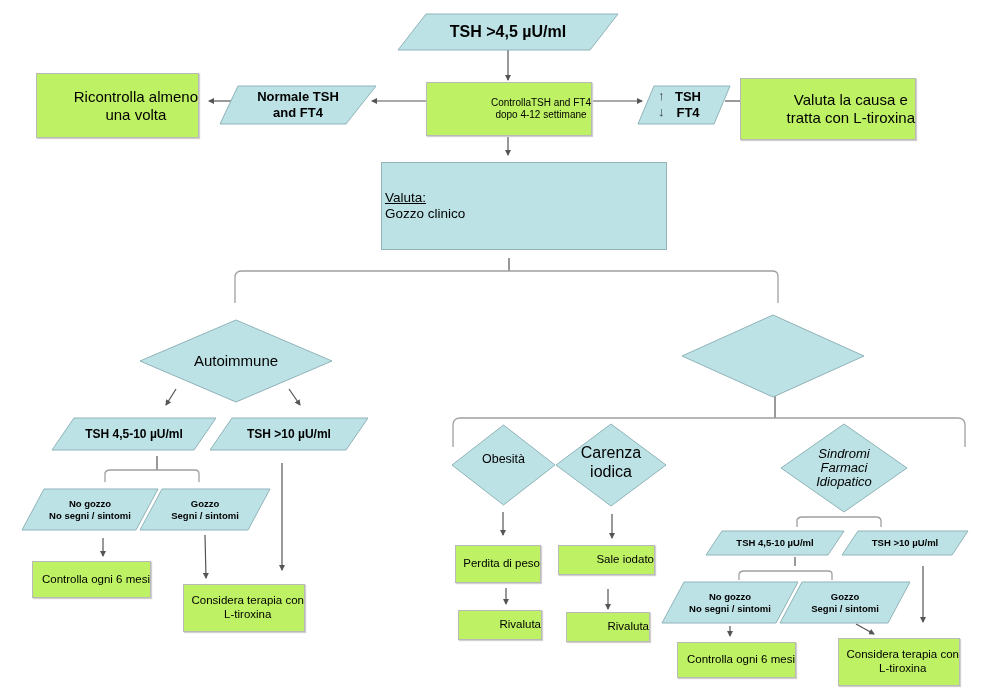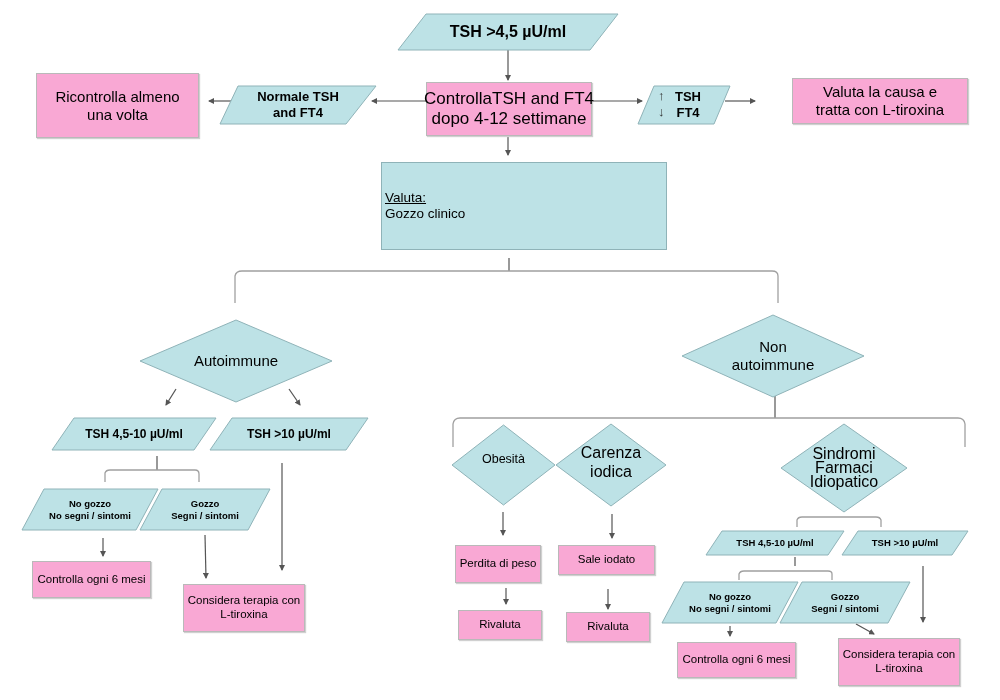--- a/index.html
+++ b/index.html
@@ -1,21 +1,21 @@
 <!DOCTYPE html>
 <html><head>
 <meta charset="utf-8">
 <style>
   html, body { margin:0; padding:0; background:#ffffff; }
   body { width:1000px; height:700px; position:relative; overflow:hidden; font-family:"Liberation Sans", sans-serif; color:#000; }
   svg#lines { position:absolute; left:0; top:0; width:1000px; height:700px; }
   .shape { position:absolute; display:flex; align-items:center; justify-content:center; text-align:center; box-sizing:border-box; }
   .shape svg.bg { position:absolute; left:0; top:0; width:100%; height:100%; overflow:visible; }
   .shape .txt { position:relative; z-index:1; line-height:1.2; }
-  .box { background:#f9a8d4; border:1.5px solid #b9b9b9; box-shadow:1px 1px 1px #d0d0d0; }
+  .box { background:#bef264; border:1.5px solid #b9b9b9; box-shadow:1px 1px 1px #d0d0d0;justify-content:flex-end; }
   .bold { font-weight:bold; }
   .line { white-space:nowrap; display:block; }
 </style>
 </head>
 <body>
 
 <svg id="lines">
   <defs>
     <marker id="ah" markerWidth="6" markerHeight="6" refX="5" refY="3" orient="auto" markerUnits="userSpaceOnUse">
       <path d="M0,0 L6,3 L0,6 z" fill="#555"></path>
@@ -54,21 +54,21 @@
   </g>
 </svg>
 
 <div class="shape para" style="left:398px;top:14px;width:220px;height:36px;">
   <svg class="bg" viewBox="0 0 220 36" preserveAspectRatio="none">
       <polygon points="28,0 220,0 192,36 0,36" fill="#bde2e6" stroke="#8fb3b8" stroke-width="1"></polygon>
     </svg>
   <span class="txt bold" style="font-size:16px;">TSH &gt;4,5 µU/ml</span>
 </div>
 
-<div class="shape box" style="left:426px;top:82px;width:166px;height:54px;font-size:17px;">
+<div class="shape box" style="left:426px;top:82px;width:166px;height:54px;font-size:10px;">
   <span class="txt">
     <span class="line">ControllaTSH and FT4</span>
     <span class="line">dopo 4-12 settimane</span>
   </span>
 </div>
 
 <div class="shape para" style="left:220px;top:86px;width:156px;height:38px;">
   <svg class="bg" viewBox="0 0 156 38" preserveAspectRatio="none">
       <polygon points="18,0 156,0 126,38 0,38" fill="#bde2e6" stroke="#8fb3b8" stroke-width="1"></polygon>
     </svg>
@@ -92,21 +92,21 @@
   <span class="txt bold" style="font-size:13px;position:absolute;left:20px;top:2px;line-height:16px;color:#333;">
     <span class="line">↑</span>
     <span class="line">↓</span>
   </span>
   <span class="txt bold" style="font-size:13px;margin-left:8px;">
     <span class="line">TSH</span>
     <span class="line">FT4</span>
   </span>
 </div>
 
-<div class="shape box" style="left:792px;top:78px;width:176px;height:46px;font-size:15px;">
+<div class="shape box" style="left:740px;top:78px;width:176px;height:62px;font-size:15px;">
   <span class="txt">
     <span class="line">Valuta la causa e</span>
     <span class="line">tratta con L-tiroxina</span>
   </span>
 </div>
 
 <div class="shape" style="left:381px;top:162px;width:286px;height:88px;background:#bde2e6;border:1px solid #8fb3b8;justify-content:flex-start;align-items:center;padding-left:3px;font-size:13.5px;">
   <span class="txt" style="text-align:left;line-height:16px;">
     <span class="line" style="text-decoration:underline;">Valuta:</span>
     <span class="line">Gozzo clinico</span>
@@ -162,24 +162,20 @@
   <span class="txt">
     <span class="line">Considera terapia con</span>
     <span class="line">L-tiroxina</span>
   </span>
 </div>
 
 <div class="shape" style="left:682px;top:315px;width:182px;height:82px;">
   <svg class="bg" viewBox="0 0 182 82" preserveAspectRatio="none">
       <polygon points="91,0 182,41 91,82 0,41" fill="#bde2e6" stroke="#8fb3b8" stroke-width="1"></polygon>
     </svg>
-  <span class="txt" style="font-size:15px;">
-    <span class="line">Non</span>
-    <span class="line">autoimmune</span>
-  </span>
 </div>
 
 <div class="shape" style="left:452px;top:425px;width:103px;height:80px;">
   <svg class="bg" viewBox="0 0 103 80" preserveAspectRatio="none">
       <polygon points="51.5,0 103,40 51.5,80 0,40" fill="#bde2e6" stroke="#8fb3b8" stroke-width="1"></polygon>
     </svg>
   <span class="txt" style="font-size:12.5px;margin-top:-12px;">Obesità</span>
 </div>
 
 <div class="shape" style="left:556px;top:424px;width:110px;height:82px;">
@@ -205,21 +201,21 @@
 </div>
 
 <div class="shape box" style="left:566px;top:612px;width:84px;height:30px;font-size:11.5px;">
   <span class="txt">Rivaluta</span>
 </div>
 
 <div class="shape" style="left:781px;top:424px;width:126px;height:88px;">
   <svg class="bg" viewBox="0 0 126 88" preserveAspectRatio="none">
       <polygon points="63,0 126,44 63,88 0,44" fill="#bde2e6" stroke="#8fb3b8" stroke-width="1"></polygon>
     </svg>
-  <span class="txt" style="font-size:16px;line-height:14px;">
+  <span class="txt" style="font-size:13px;line-height:14px;font-style:italic;">
     <span class="line">Sindromi</span>
     <span class="line">Farmaci</span>
     <span class="line">Idiopatico</span>
   </span>
 </div>
 
 <div class="shape para" style="left:706px;top:531px;width:138px;height:24px;">
   <svg class="bg" viewBox="0 0 138 24" preserveAspectRatio="none">
       <polygon points="16,0 138,0 122,24 0,24" fill="#bde2e6" stroke="#8fb3b8" stroke-width="1"></polygon>
     </svg>

